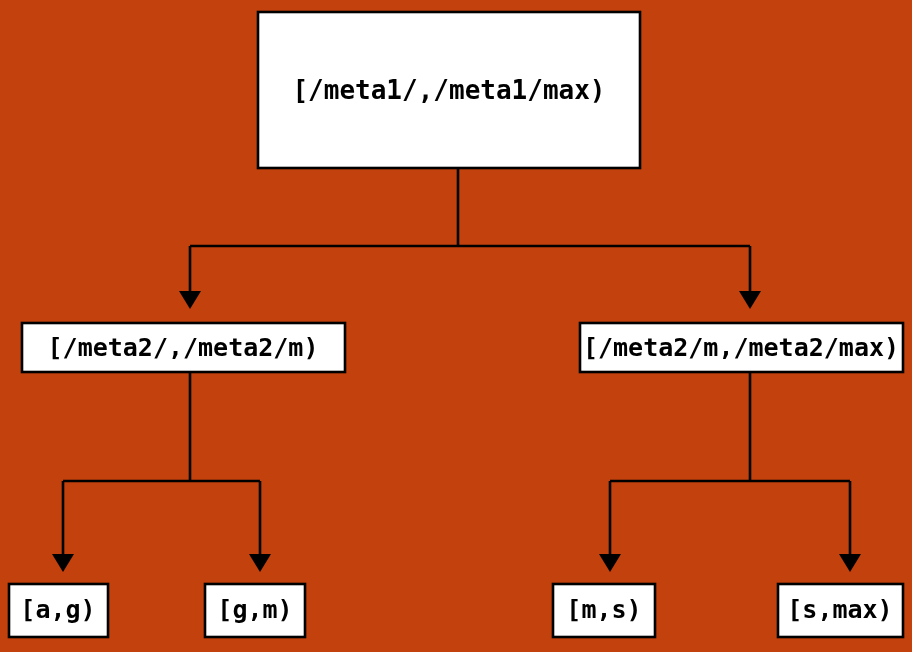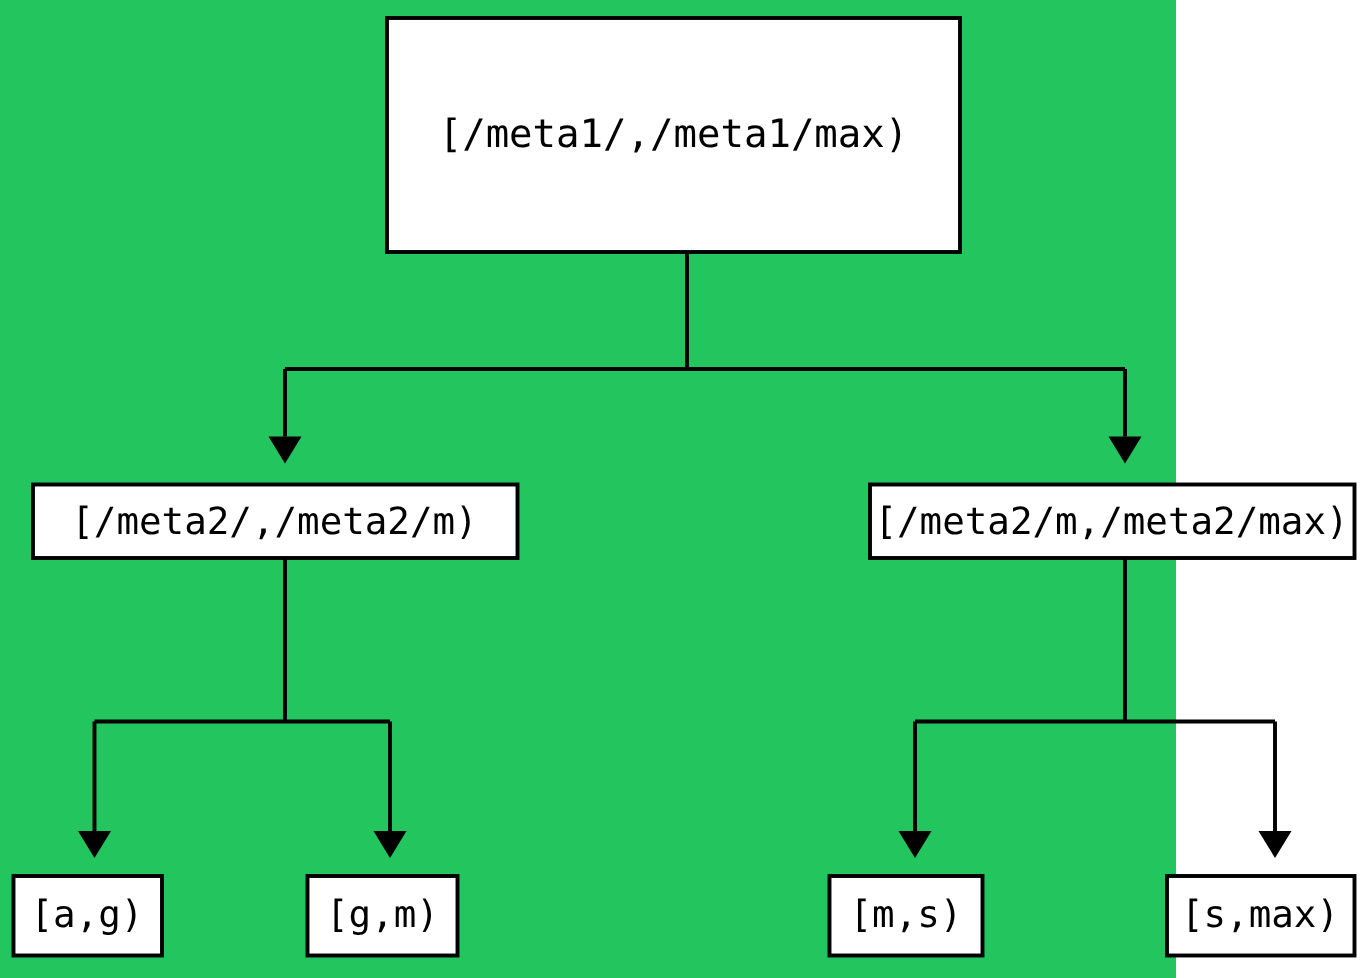--- a/index.html
+++ b/index.html
@@ -8,23 +8,24 @@
     background: #ffffff;
   }
   body {
     width: 912px;
     height: 652px;
     font-family: "DejaVu Sans Mono", "Liberation Mono", monospace;
     overflow: hidden;
   }
   #diagram-root {
     position: relative;
-    width: 784px;
+    width: 912px;
     height: 652px;
-    background: #22c55e;
+    background: #c2410c;
+    font-weight: bold;
   }
   svg#tree-svg {
     position: absolute;
     top: 0;
     left: 0;
     width: 912px;
     height: 652px;
     display: block;
   }
   .node-box {

